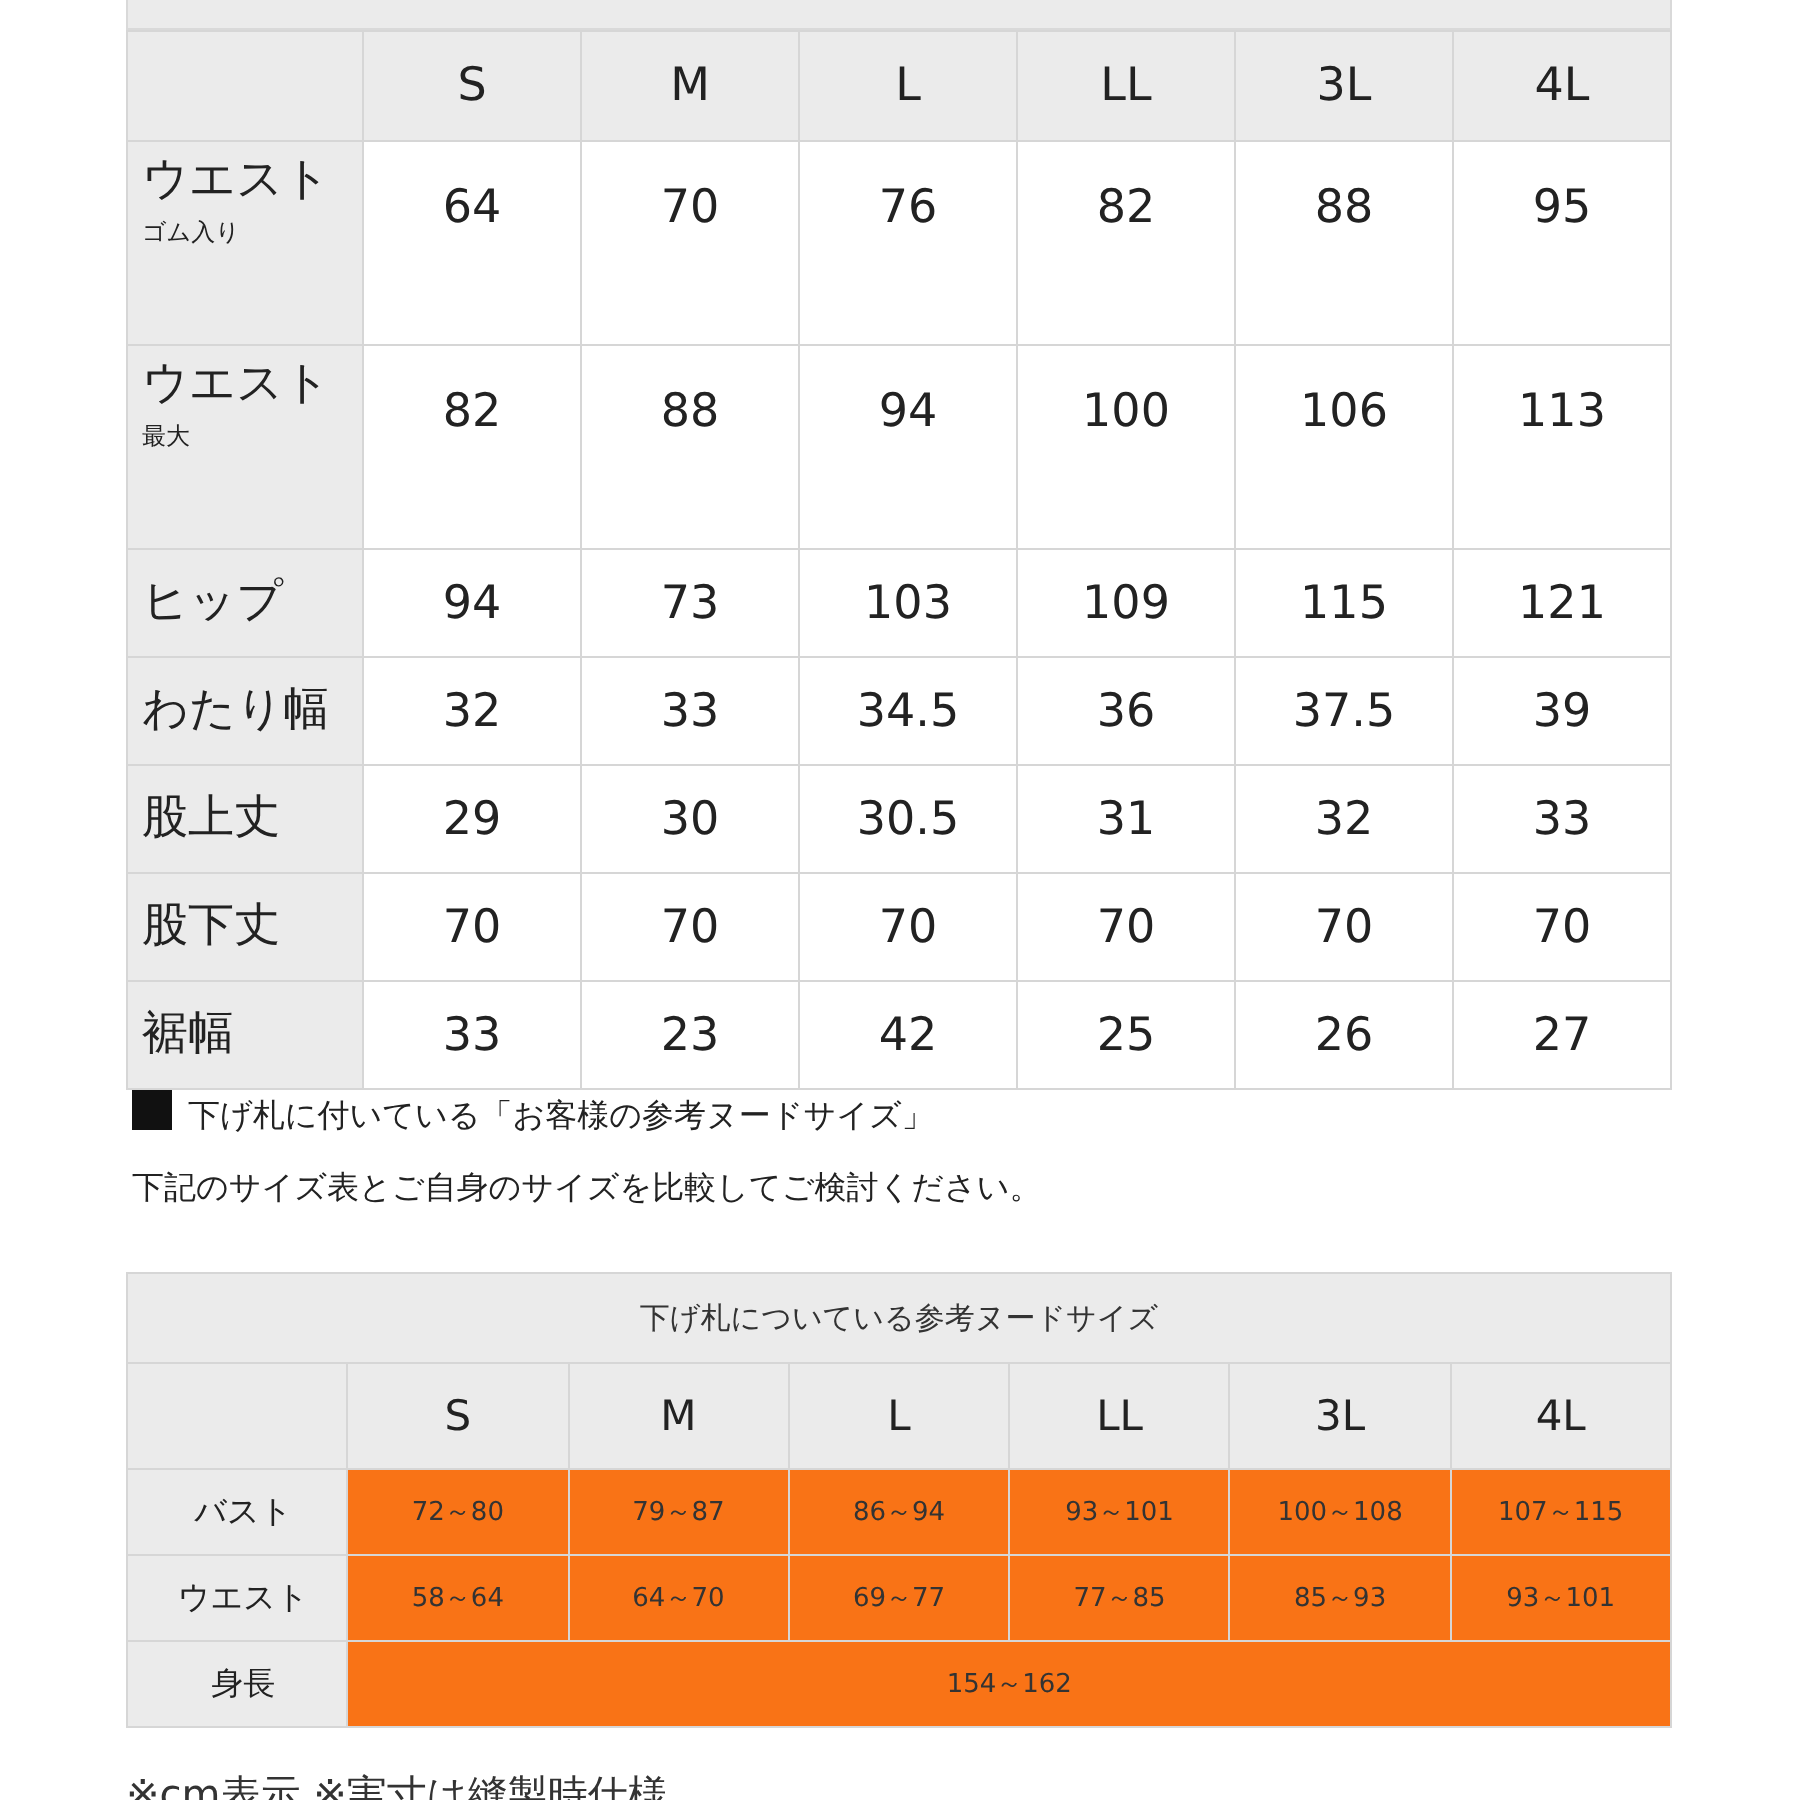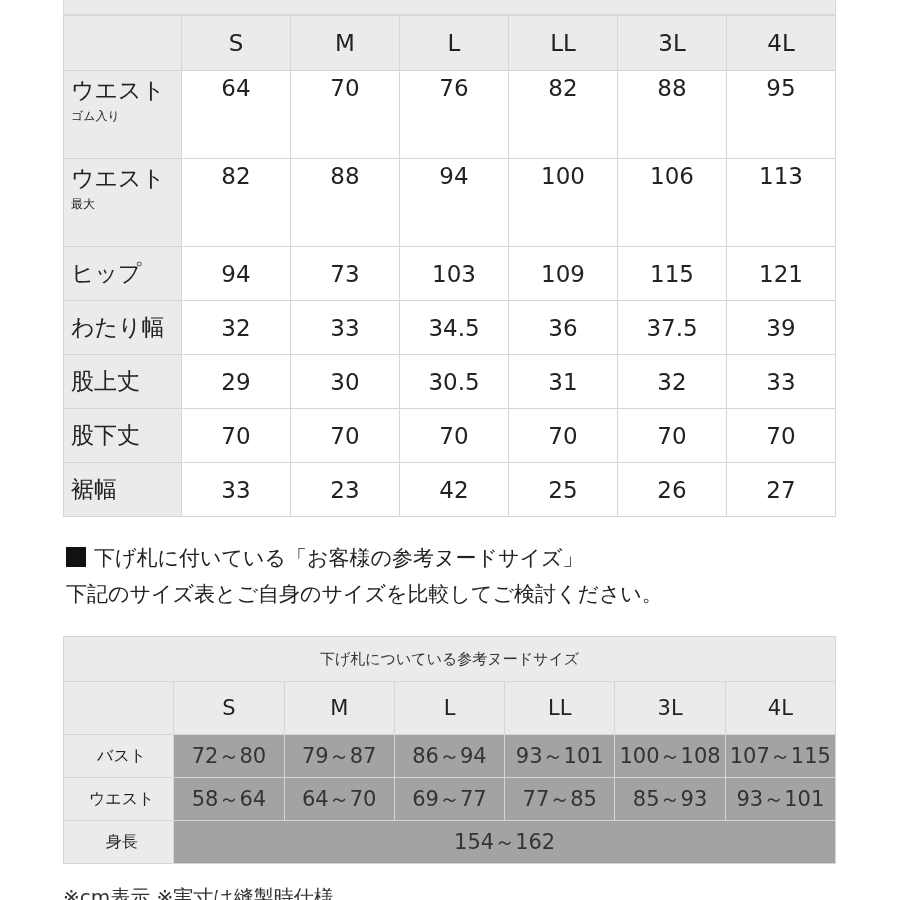--- a/index.html
+++ b/index.html
@@ -16,34 +16,34 @@
   }
   table { border-collapse: collapse; table-layout: fixed; }
   .t1 { position: absolute; left: 63px; top: 15px; width: 773px; }
   .t1 td, .t1 th { border: 1px solid #d6d6d6; text-align: center; padding: 0; }
   .t1 th { background: #ebebeb; font-weight: normal; font-size: 23px; height: 54px; }
   .t1 th.corner { width: 117px; }
   .t1 td.rh { background: #ebebeb; text-align: left; padding-left: 7px; font-size: 23px; line-height: 1.2; }
   .t1 td.rh .sub { display: block; font-size: 12px; margin-top: 4px; }
   .t1 td.v { background: #fff; font-size: 23px; }
   .t1 tr.tall td { height: 81px; }
-  .t1 tr.tall td.v { vertical-align: top; padding-top: 4px; margin-top: 11px; }
+  .t1 tr.tall td.v { vertical-align: top; padding-top: 20px; margin-top: 11px; }
   .t1 tr.tall td.rh { vertical-align: top; padding-top: 6px; }
   .t1 tr.short td { height: 53px; }
 
-  .note1 { position: absolute; left: 66px; top: 540px; font-size: 21px; line-height: 36px; color: #222; }
+  .note1 { position: absolute; left: 66px; top: 540px; font-size: 16px; line-height: 36px; color: #222; }
   .note1 .sq { display: inline-block; width: 20px; height: 20px; background: #111; vertical-align: -2px; margin-right: 8px; }
 
   .t2 { position: absolute; left: 63px; top: 636px; width: 773px; }
   .t2 td, .t2 th { border: 1px solid #d6d6d6; text-align: center; padding: 0; font-weight: normal; }
   .t2 .caption { background: #ebebeb; height: 44px; font-size: 15px; color: #333; }
   .t2 .szh { background: #ebebeb; height: 52px; font-size: 21px; }
   .t2 .corner { width: 96px; background: #ebebeb; }
   .t2 .rh { background: #ebebeb; text-align: center; padding-left: 6px; font-size: 16px; }
-  .t2 .v { background: #a3a3a3; font-size: 21px; height: 42px; color: #333; }
+  .t2 .v { background: #f97316; font-size: 13px; height: 42px; color: #333; }
 
   .note2 { position: absolute; left: 63px; top: 884px; font-size: 20px; color: #333; white-space: nowrap; }
 </style>
 </head>
 <body>
 
 <div class="top-strip"></div>
 
 <table class="t1">
   <tbody>

